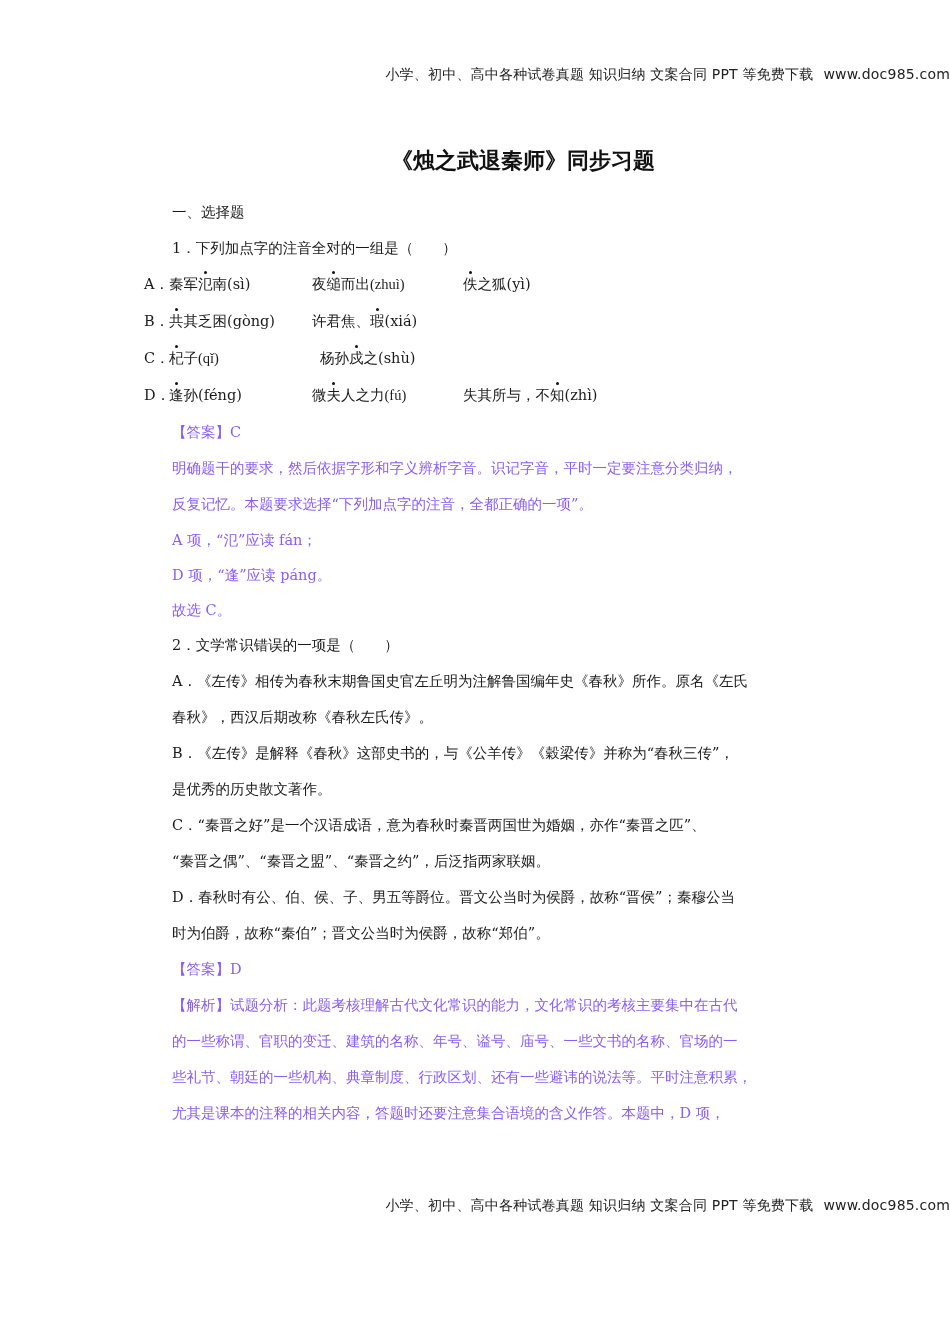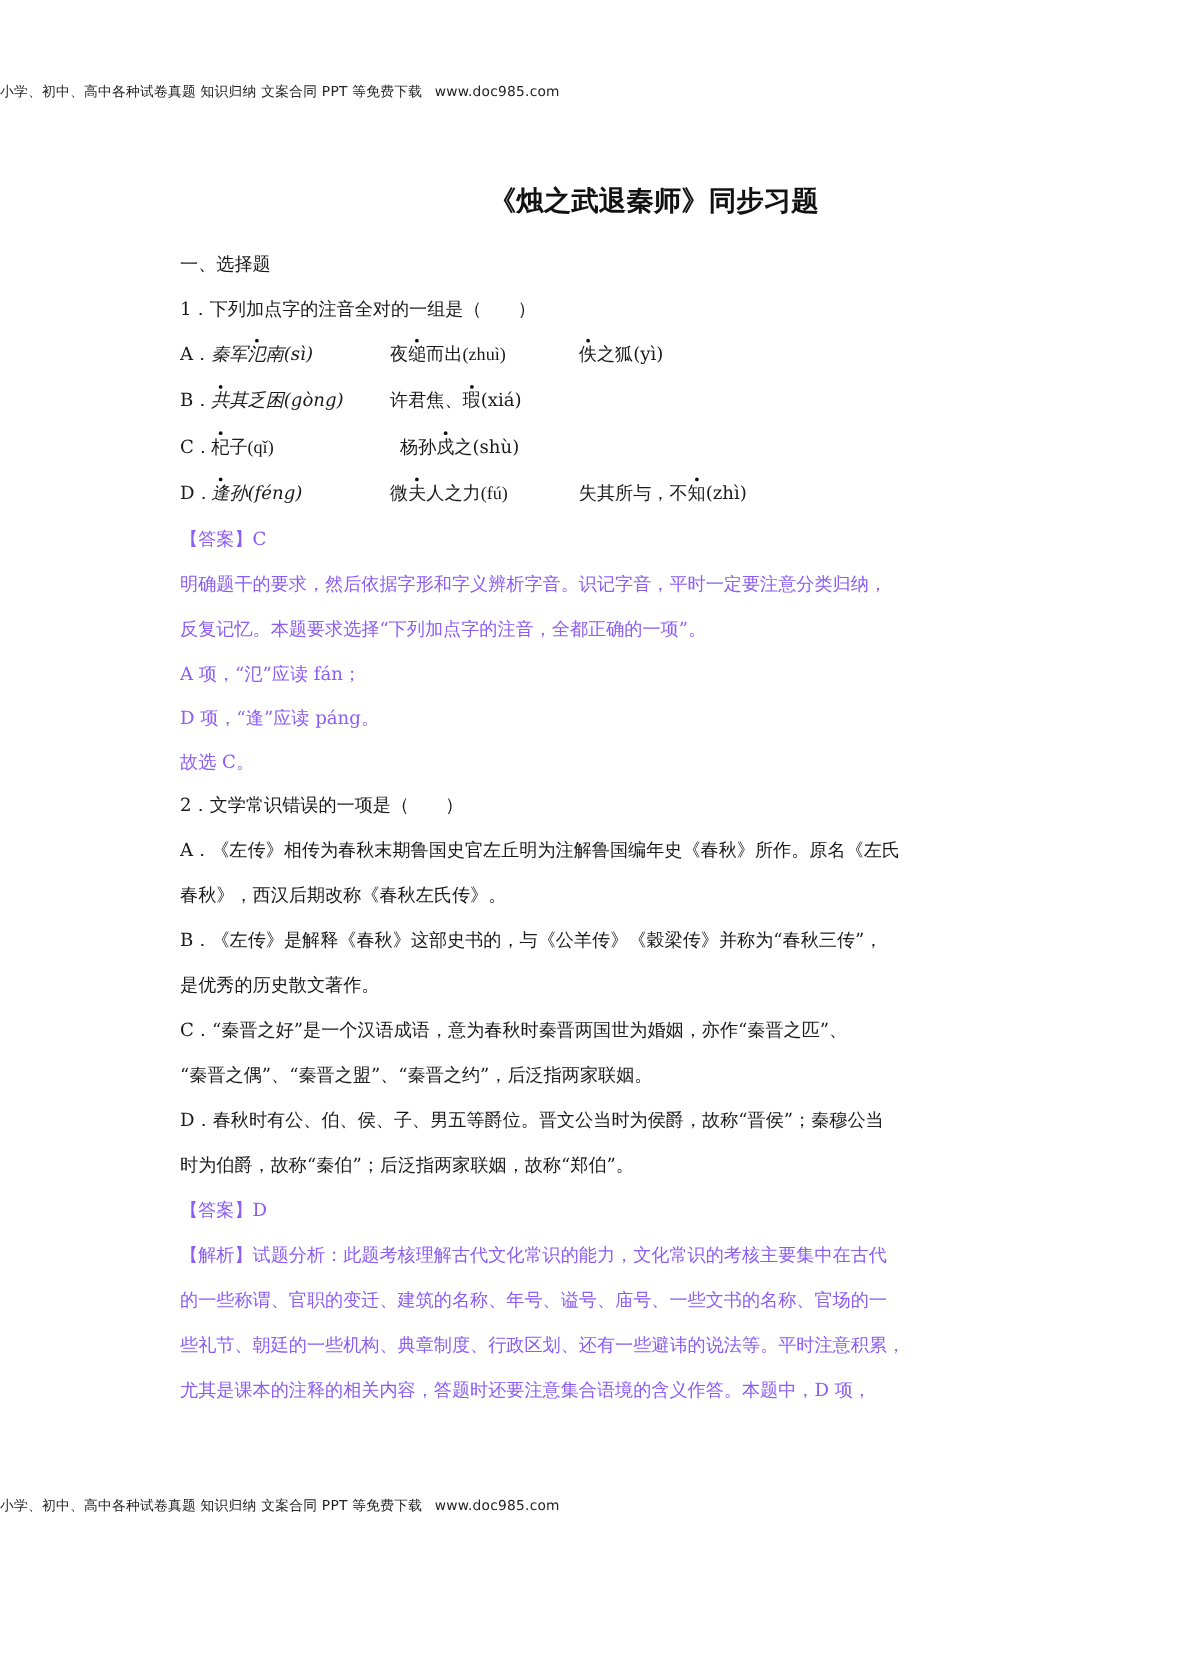--- a/index.html
+++ b/index.html
@@ -1,33 +1,33 @@
 <!DOCTYPE html>
 <html><head>
 <meta charset="utf-8">
 <style>
   html, body { margin: 0; padding: 0; background: #ffffff; }
   body { width: 950px; height: 1344px; position: relative; overflow: hidden;
          font-family: "DejaVu Serif", "Liberation Serif", serif; color: #1a1a1a; }
-  .banner { position: absolute; left: 0; width: 950px; text-align: left;
+  .banner { position: absolute; left: 0; width: 950px; text-align: right;
             font-family: "DejaVu Sans", "Liberation Sans", sans-serif;
-            font-size: 11px; color: #222; letter-spacing: 0.2px; }
+            font-size: 14px; color: #222; letter-spacing: 0.2px; }
   .banner .url { margin-left: 10px; }
   .banner.top { top: 66px; }
   .banner.bottom { top: 1197px; }
   .title { position: absolute; top: 146px; left: 0; width: 950px; text-align: center;
            font-family: "DejaVu Sans", "Liberation Sans", sans-serif;
            font-weight: bold; font-size: 22px; color: #111; padding-left: 48px; }
   .content { position: absolute; left: 144px; top: 200px; width: 670px; }
-  .line { font-size: 14.5px; height: 36px; line-height: 24px; white-space: nowrap; }
+  .line { font-size: 14.5px; height: 36px; line-height: 24px; white-space: nowrap; margin-left: 28px; }
   .line.tight { height: 35px; }
   .red { color: #8b5cf6; }
   .opt-row { display: flex; font-size: 14.5px; height: 37px; line-height: 24px; white-space: nowrap; }
   .opt-row .lbl { width: 25px; }
-  .opt-row .c1 { width: 143px; font-style: italic; }
+  .opt-row .c1 { width: 143px; }
   .opt-row .c2 { width: 151px; font-family: Liberation Serif, serif; }
   .opt-row .c3 { width: 200px; }
   .dot { position: relative; display: inline-block; }
   .dot::before { content: ""; position: absolute; left: 50%; top: -1px; width: 3px; height: 3px;
                  margin-left: -1.5px; border-radius: 50%; background: #111; }
 </style>
 </head>
 <body>
 
 <div class="banner top">
@@ -77,21 +77,21 @@
 
   <div class="line">2．文学常识错误的一项是（　　）</div>
 
   <div class="line">A．《左传》相传为春秋末期鲁国史官左丘明为注解鲁国编年史《春秋》所作。原名《左氏</div>
   <div class="line">春秋》，西汉后期改称《春秋左氏传》。</div>
   <div class="line">B．《左传》是解释《春秋》这部史书的，与《公羊传》《穀梁传》并称为“春秋三传”，</div>
   <div class="line">是优秀的历史散文著作。</div>
   <div class="line">C．“秦晋之好”是一个汉语成语，意为春秋时秦晋两国世为婚姻，亦作“秦晋之匹”、</div>
   <div class="line">“秦晋之偶”、“秦晋之盟”、“秦晋之约”，后泛指两家联姻。</div>
   <div class="line">D．春秋时有公、伯、侯、子、男五等爵位。晋文公当时为侯爵，故称“晋侯”；秦穆公当</div>
-  <div class="line">时为伯爵，故称“秦伯”；后泛指两家联姻，故称“郑伯”。</div>
+  <div class="line">时为伯爵，故称“秦伯”；晋文公当时为侯爵，故称“郑伯”。</div>
 
   <div class="line red"><span>【答案】</span><span>D</span></div>
 
   <div class="line red"><span>【解析】</span><span>试题分析：此题考核理解古代文化常识的能力，文化常识的考核主要集中在古代</span></div>
   <div class="line red">的一些称谓、官职的变迁、建筑的名称、年号、谥号、庙号、一些文书的名称、官场的一</div>
   <div class="line red">些礼节、朝廷的一些机构、典章制度、行政区划、还有一些避讳的说法等。平时注意积累，</div>
   <div class="line red">尤其是课本的注释的相关内容，答题时还要注意集合语境的含义作答。本题中，D 项，</div>
 </div>
 
 <div class="banner bottom">

